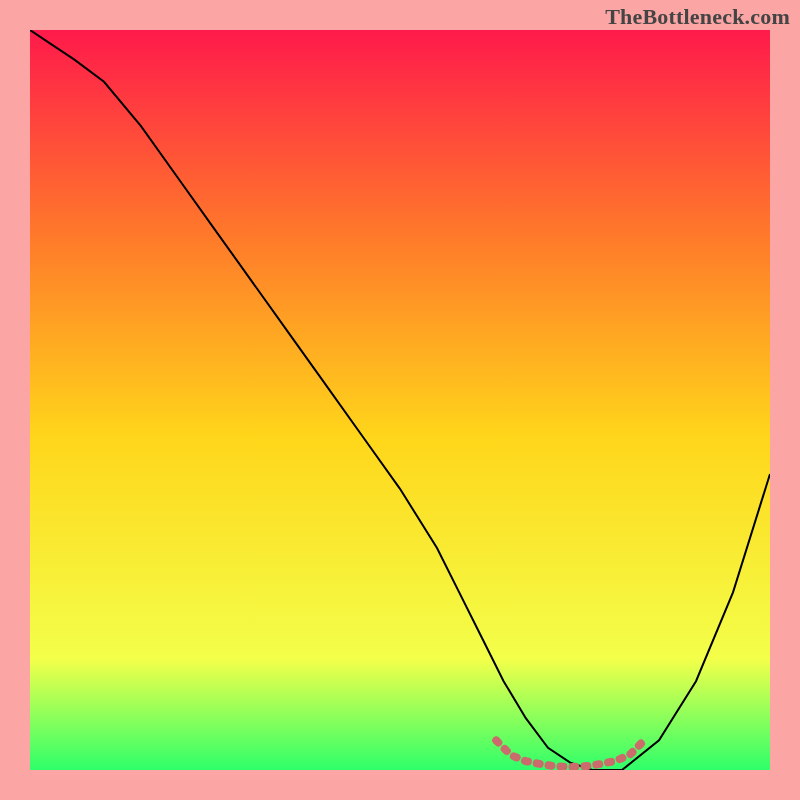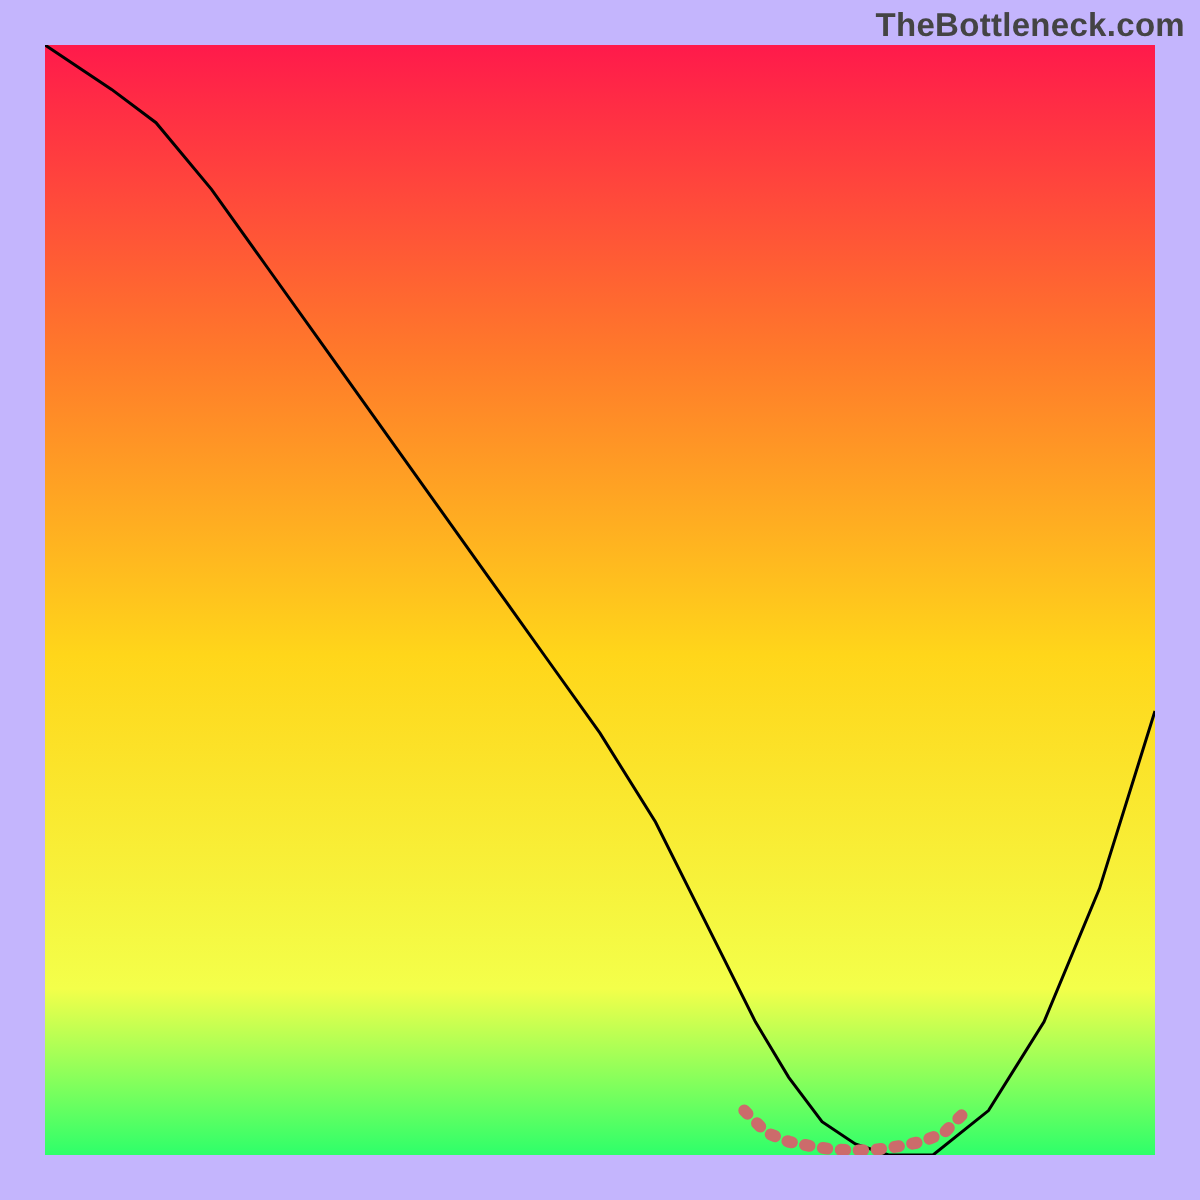--- a/index.html
+++ b/index.html
@@ -8,21 +8,22 @@
     width: 800px;
     height: 800px;
     background: #000;
     font-family: Arial, Helvetica, sans-serif;
     overflow: hidden;
   }
   .frame {
     position: relative;
     width: 800px;
     height: 800px;
-    background: #c4b5fd;
+    background: #fca5a5;
+    font-family: Liberation Serif, serif;
   }
   .attribution {
     position: absolute;
     top: 4px;
     right: 10px;
     font-size: 22px;
     font-weight: 600;
     color: #444;
     letter-spacing: 0.2px;
   }

